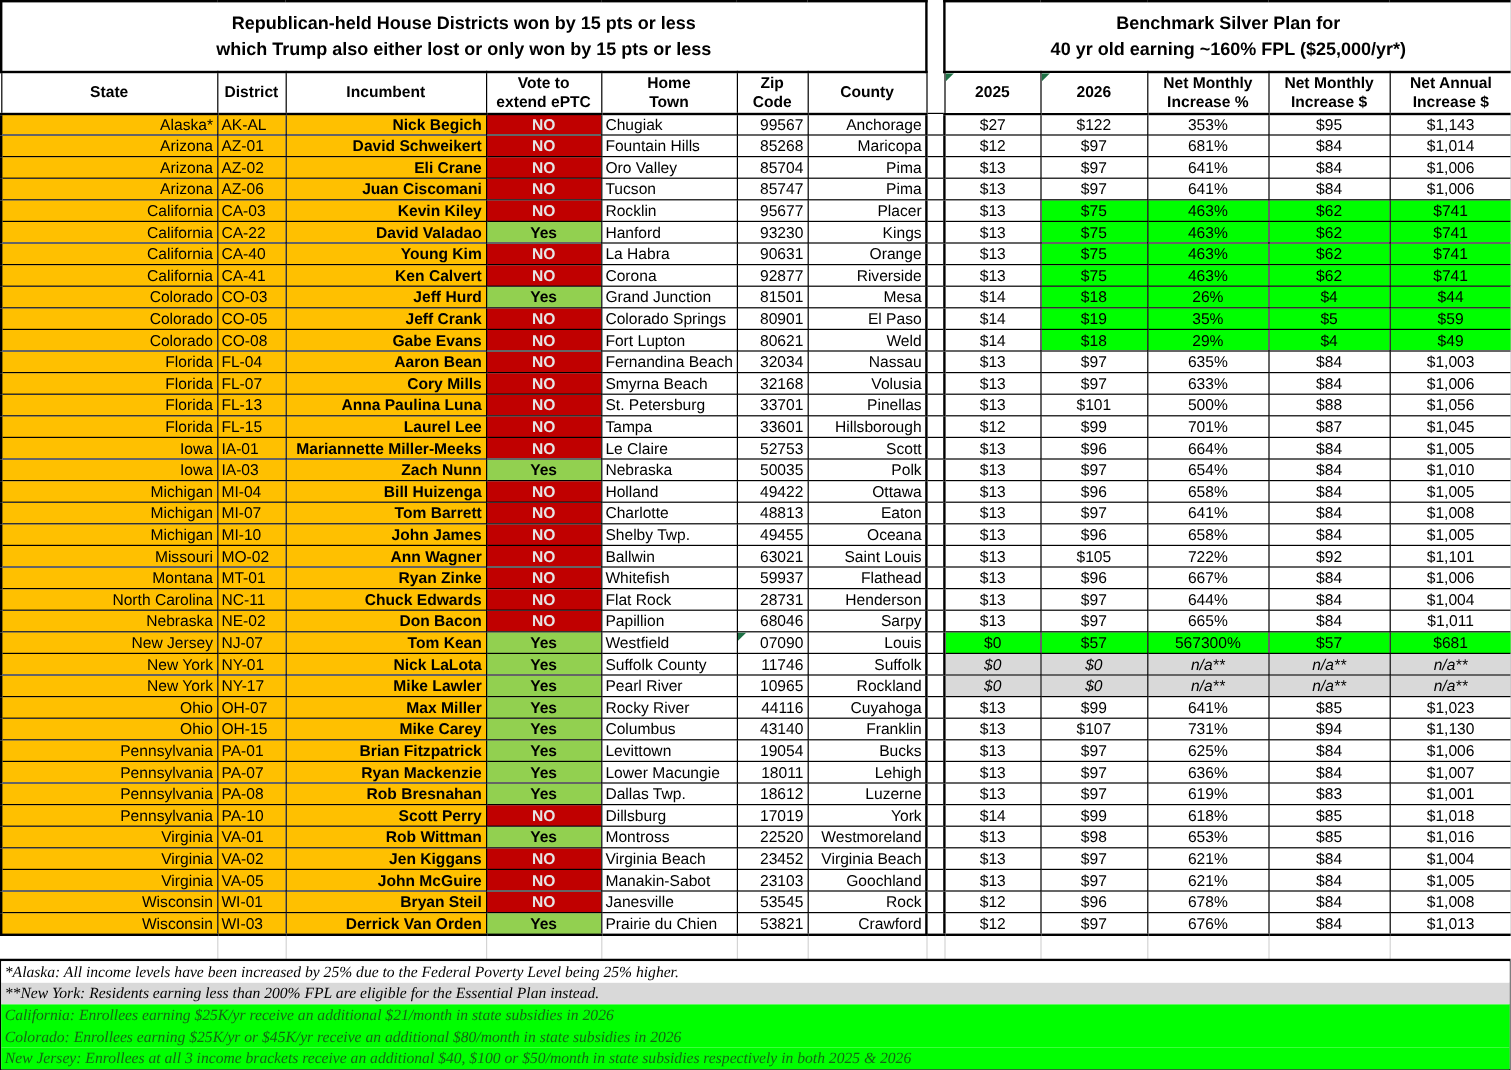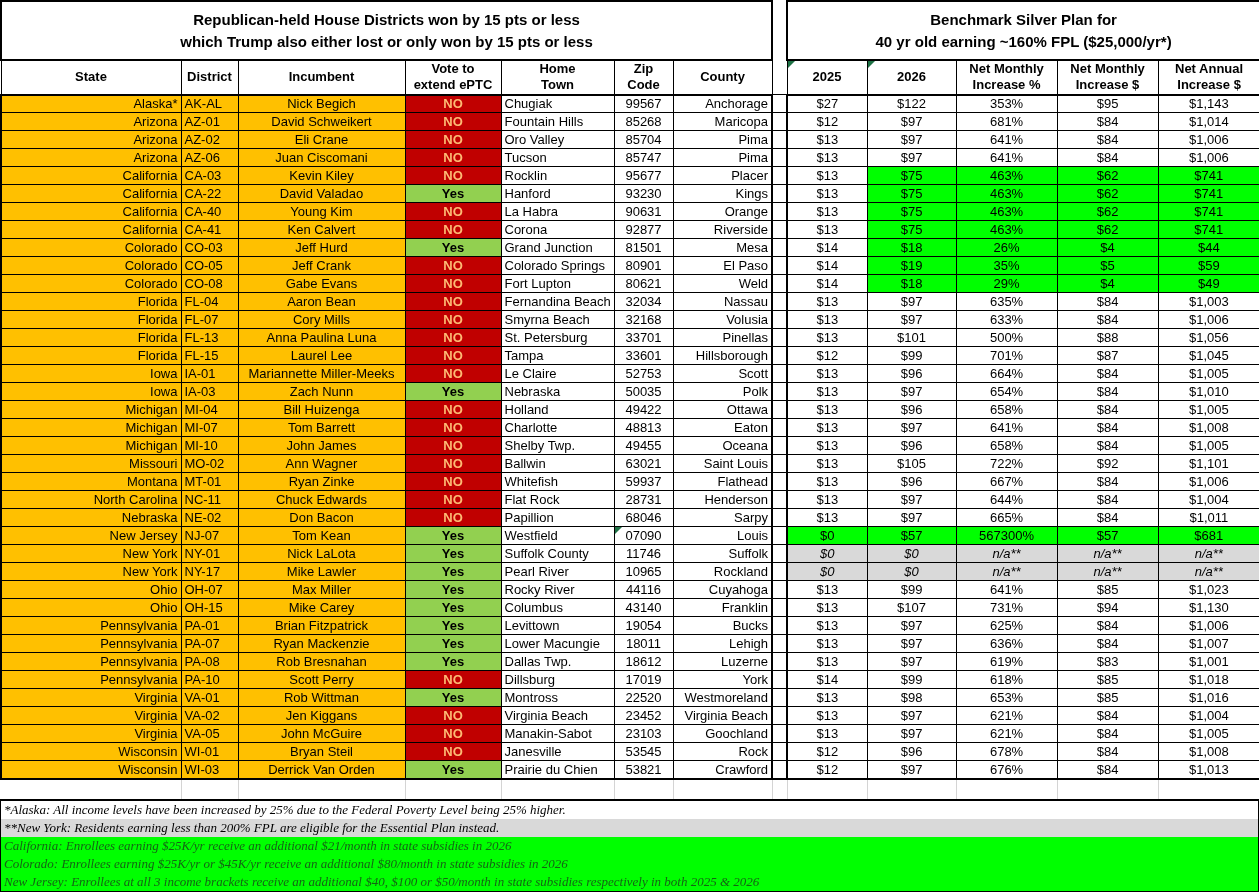--- a/index.html
+++ b/index.html
@@ -29,26 +29,26 @@
   
   .gapc{border:none;background:#fff;}
   .bgap{border-top:1px solid #000;border-bottom:1px solid #000;}
   
   .ol{border-left:2px solid #000;}
   .or{border-right:2px solid #000;}
   .ob{border-bottom:2px solid #000;}
   
   td.l-state{background:var(--orange);text-align:right;}
   td.l-district{background:var(--orange);}
-  td.l-incumbent{background:var(--orange);text-align:center;}
+  td.l-incumbent{background:var(--orange);text-align:right;font-weight:bold;}
   td.l-town{text-align:left;}
-  td.l-zip{text-align:center;margin-top:48px;}
+  td.l-zip{text-align:right;margin-top:48px;}
   td.l-county{text-align:right;}
   td.vote{text-align:center;font-weight:bold;}
-  td.vote.no{background:var(--no-red);color:#fdba74;}
+  td.vote.no{background:var(--no-red);color:#e5e5e5;}
   td.vote.yes{background:var(--yes-green);color:#000;}
   
   td.r-col{text-align:center;background:#fff;}
   td.r-col.bg{background:var(--bright-green);}
   td.r-col.gx{background:var(--gray);font-style:italic;}
   
   .corner{position:relative;}
   .corner::before{
     content:"";position:absolute;top:0;left:0;width:0;height:0;
     border-top:7px solid var(--corner-green);border-right:7px solid transparent;

